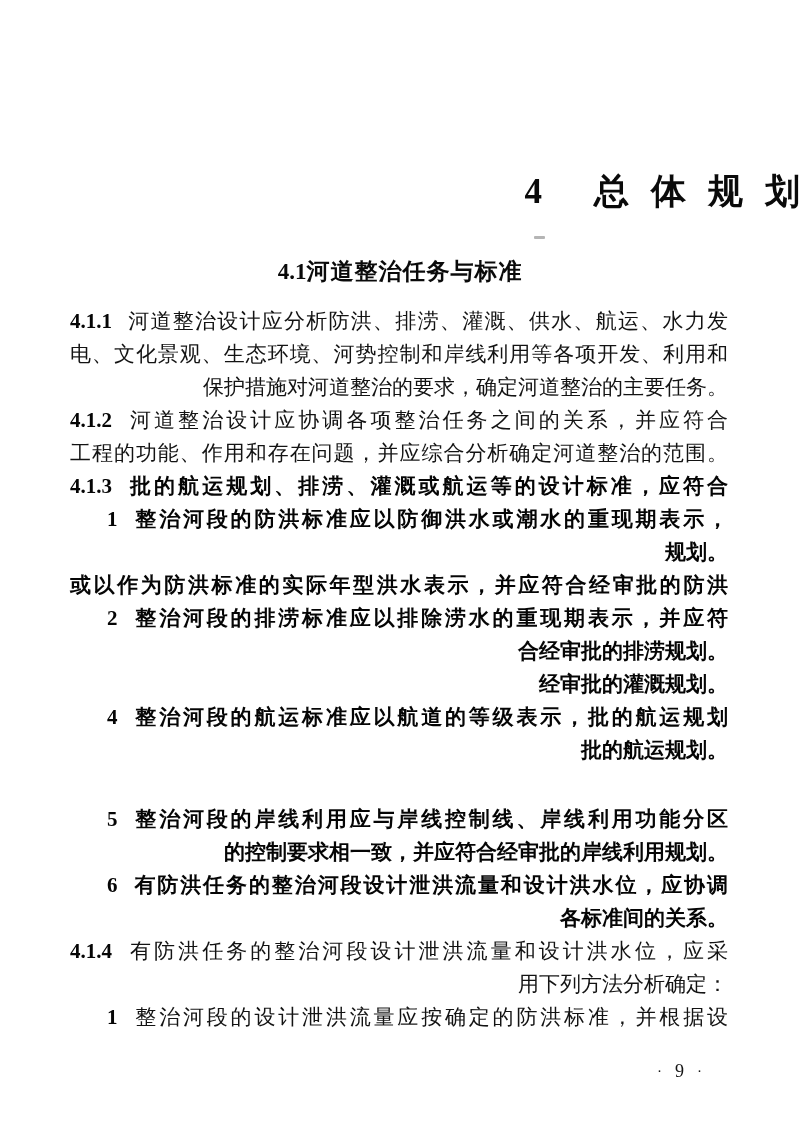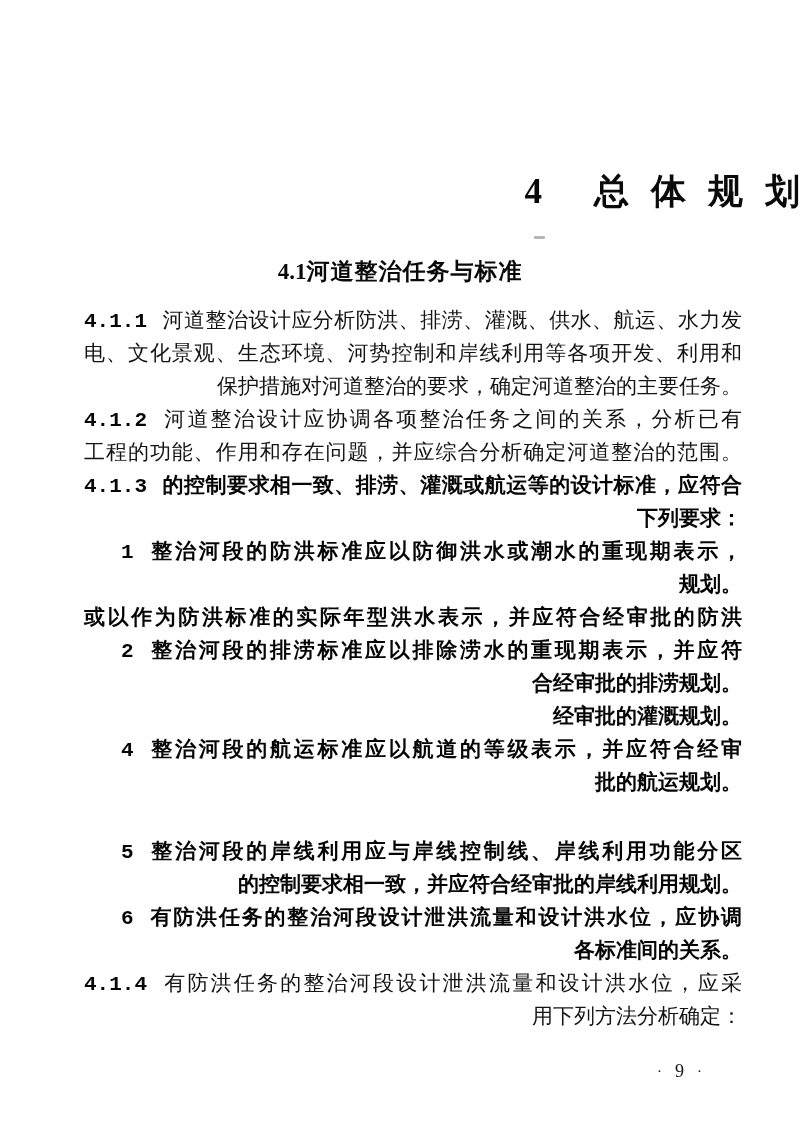--- a/index.html
+++ b/index.html
@@ -44,23 +44,22 @@
     font-weight: 700;
     color: #0a0a0a;
     white-space: nowrap;
   }
   .section-heading .sec-num { }
   .section-heading .sec-text { letter-spacing: 1px; }
   
   .doc-body {
     position: absolute;
     top: 305px;
-    left: 84px;
+    left: 70px;
     width: 658px;
-    font-family: Liberation Mono, monospace;
   }
   .line {
     font-size: 21px;
     line-height: 33px;
     height: 33px;
     white-space: nowrap;
     text-align: right;
     color: #131313;
   }
   .line.justify {
@@ -120,37 +119,37 @@
   <div class="artifact"></div>
 
   <div class="section-heading">
     <span class="sec-num">4.1</span><span class="sec-text">河道整治任务与标准</span>
   </div>
 
   <div class="doc-body">
       <div class="line justify"><span class="num">4.1.1</span><span class="txt">河道整治设计应分析防洪、排涝、灌溉、供水、航运、水力发</span></div>
       <div class="line justify"><span class="txt">电、文化景观、生态环境、河势控制和岸线利用等各项开发、利用和</span></div>
       <div class="line"><span class="txt">保护措施对河道整治的要求，确定河道整治的主要任务。</span></div>
-      <div class="line justify"><span class="num">4.1.2</span><span class="txt">河道整治设计应协调各项整治任务之间的关系，分析已有</span></div>
+      <div class="line justify"><span class="num">4.1.2</span><span class="txt">河道整治设计应协调各项整治任务之间的关系，并应符合</span></div>
       <div class="line justify"><span class="txt">工程的功能、作用和存在问题，并应综合分析确定河道整治的范围。</span></div>
-      <div class="line bold justify"><span class="num">4.1.3</span><span class="txt">的控制要求相一致、排涝、灌溉或航运等的设计标准，应符合</span></div>
-      <div class="line bold"><span class="txt">下列要求：</span></div>
+      <div class="line bold justify"><span class="num">4.1.3</span><span class="txt">批的航运规划、排涝、灌溉或航运等的设计标准，应符合</span></div>
       <div class="line bold justify" style="padding-left: 37px;"><span class="num">1</span><span class="txt">整治河段的防洪标准应以防御洪水或潮水的重现期表示，</span></div>
       <div class="line bold"><span class="txt">规划。</span></div>
       <div class="line bold justify"><span class="txt">或以作为防洪标准的实际年型洪水表示，并应符合经审批的防洪</span></div>
       <div class="line bold justify" style="padding-left: 37px;"><span class="num">2</span><span class="txt">整治河段的排涝标准应以排除涝水的重现期表示，并应符</span></div>
       <div class="line bold"><span class="txt">合经审批的排涝规划。</span></div>
       <div class="line bold"><span class="txt">经审批的灌溉规划。</span></div>
-      <div class="line bold justify" style="padding-left: 37px;"><span class="num">4</span><span class="txt">整治河段的航运标准应以航道的等级表示，并应符合经审</span></div>
+      <div class="line bold justify" style="padding-left: 37px;"><span class="num">4</span><span class="txt">整治河段的航运标准应以航道的等级表示，批的航运规划</span></div>
       <div class="line bold"><span class="txt">批的航运规划。</span></div>
       <div class="line bold justify" style="padding-left: 37px; margin-top: 36px;"><span class="num">5</span><span class="txt">整治河段的岸线利用应与岸线控制线、岸线利用功能分区</span></div>
       <div class="line bold"><span class="txt">的控制要求相一致，并应符合经审批的岸线利用规划。</span></div>
       <div class="line bold justify" style="padding-left: 37px;"><span class="num">6</span><span class="txt">有防洪任务的整治河段设计泄洪流量和设计洪水位，应协调</span></div>
       <div class="line bold"><span class="txt">各标准间的关系。</span></div>
       <div class="line justify"><span class="num">4.1.4</span><span class="txt">有防洪任务的整治河段设计泄洪流量和设计洪水位，应采</span></div>
       <div class="line"><span class="txt">用下列方法分析确定：</span></div>
+      <div class="line justify" style="padding-left: 37px;"><span class="num">1</span><span class="txt">整治河段的设计泄洪流量应按确定的防洪标准，并根据设</span></div>
     </div>
 
   <div class="footer">
     <span class="dot">·</span><span class="pagenum">9</span><span class="dot">·</span>
   </div>
 
 </div>
 
 </body></html>

